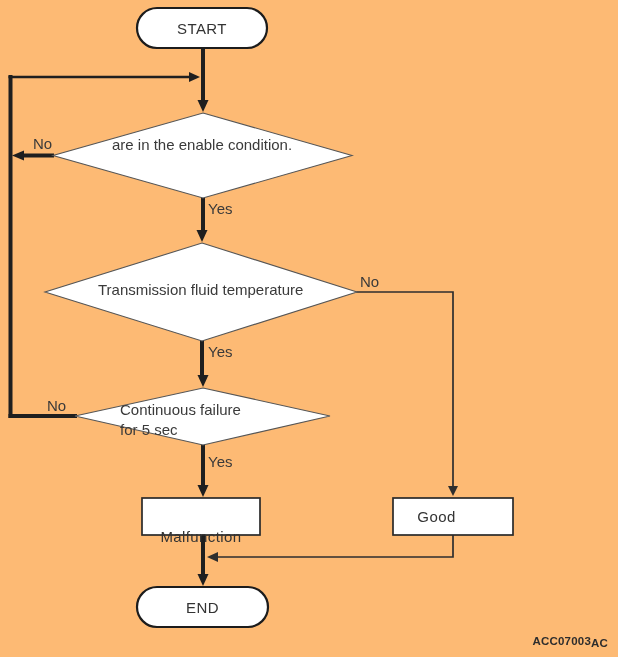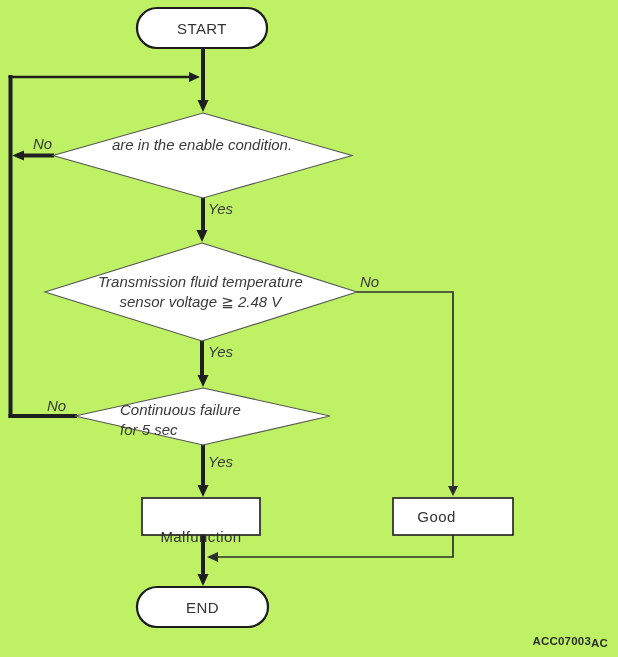--- a/index.html
+++ b/index.html
@@ -1,33 +1,32 @@
 <!DOCTYPE html>
 <html><head>
 <meta charset="utf-8">
 <style>
   * { margin: 0; padding: 0; box-sizing: border-box; }
   html, body { background: #ffffff; }
   .stage {
     position: relative;
     width: 618px;
     height: 657px;
-    background: #bef264;
+    background: #fdba74;
     font-family: "Liberation Sans", "DejaVu Sans", sans-serif;
     color: #3a3a3a;
     overflow: hidden;
   }
   .stage svg { position: absolute; left: 0; top: 0; }
   .lbl {
     position: absolute;
     font-size: 15px;
     line-height: 20px;
     color: #3a3a3a;
     white-space: nowrap;
-    font-style: italic;
   }
   .node-text {
     position: absolute;
     display: flex;
     align-items: center;
     justify-content: center;
     font-size: 15px;
     color: #333333;
     letter-spacing: 0.4px;
   }
@@ -92,23 +91,22 @@
     <rect x="393" y="498" width="120" height="37" fill="#ffffff" stroke="#2a2a2a" stroke-width="1.7"></rect>
     <rect x="137" y="587" width="131" height="40" rx="20" ry="20" fill="#ffffff" stroke="#1c1c1c" stroke-width="2.2"></rect>
   </svg>
 
   <div class="node-text" style="left:137px; top:8px; width:130px; height:40px;">START</div>
 
   <div class="lbl diamond-text" style="left:112px; top:135px;">
     <div>are in the enable condition.</div>
   </div>
 
-  <div class="lbl diamond-text" style="left:98px; top:272px;text-align:center;">
+  <div class="lbl diamond-text" style="left:98px; top:280px;">
     <div>Transmission fluid temperature</div>
-    <div>sensor voltage ≧ 2.48 V</div>
   </div>
 
   <div class="lbl diamond-text centered" style="left:120px; top:400px; width:166px;">
     <div>Continuous failure</div>
     <div>for 5 sec</div>
   </div>
 
   <div class="lbl" style="left:33px; top:134px;">No</div>
   <div class="lbl" style="left:208px; top:199px;">Yes</div>
 

